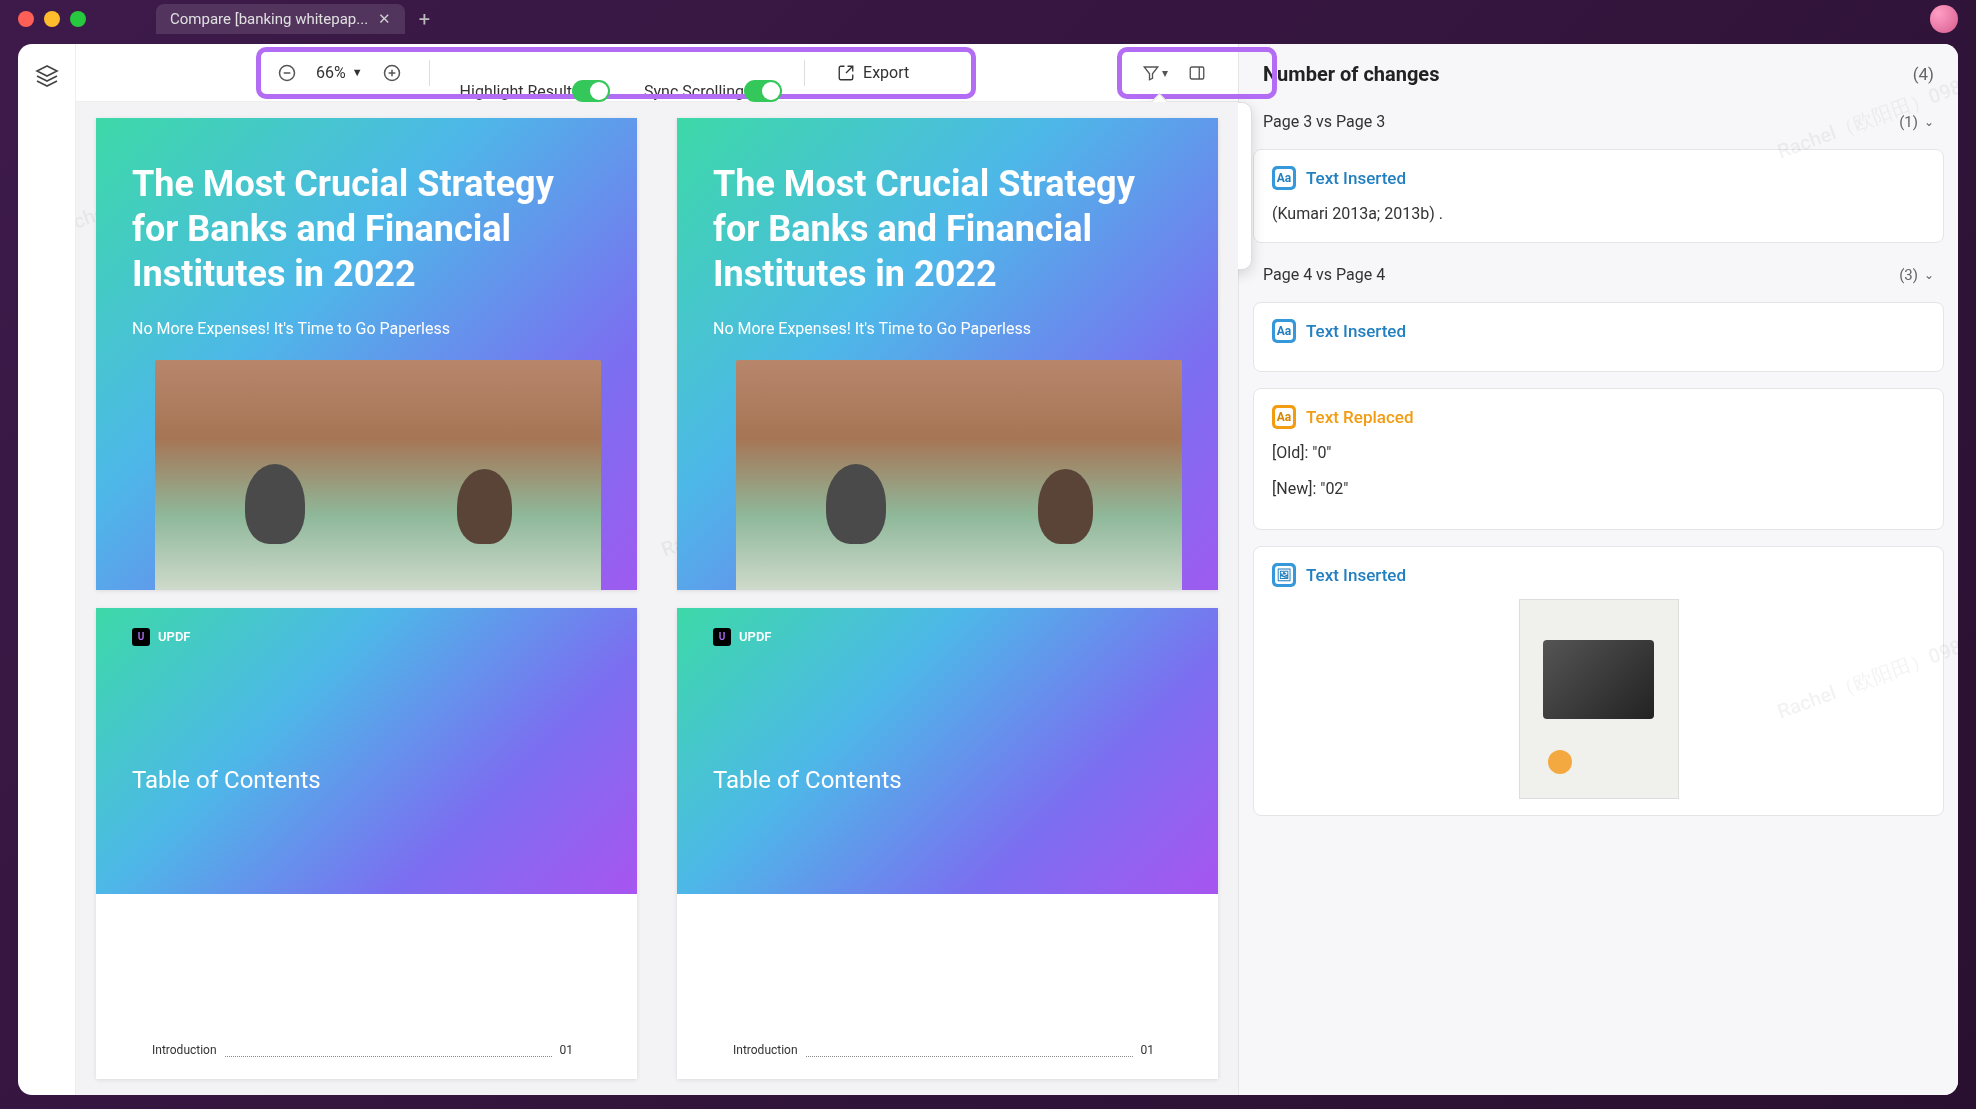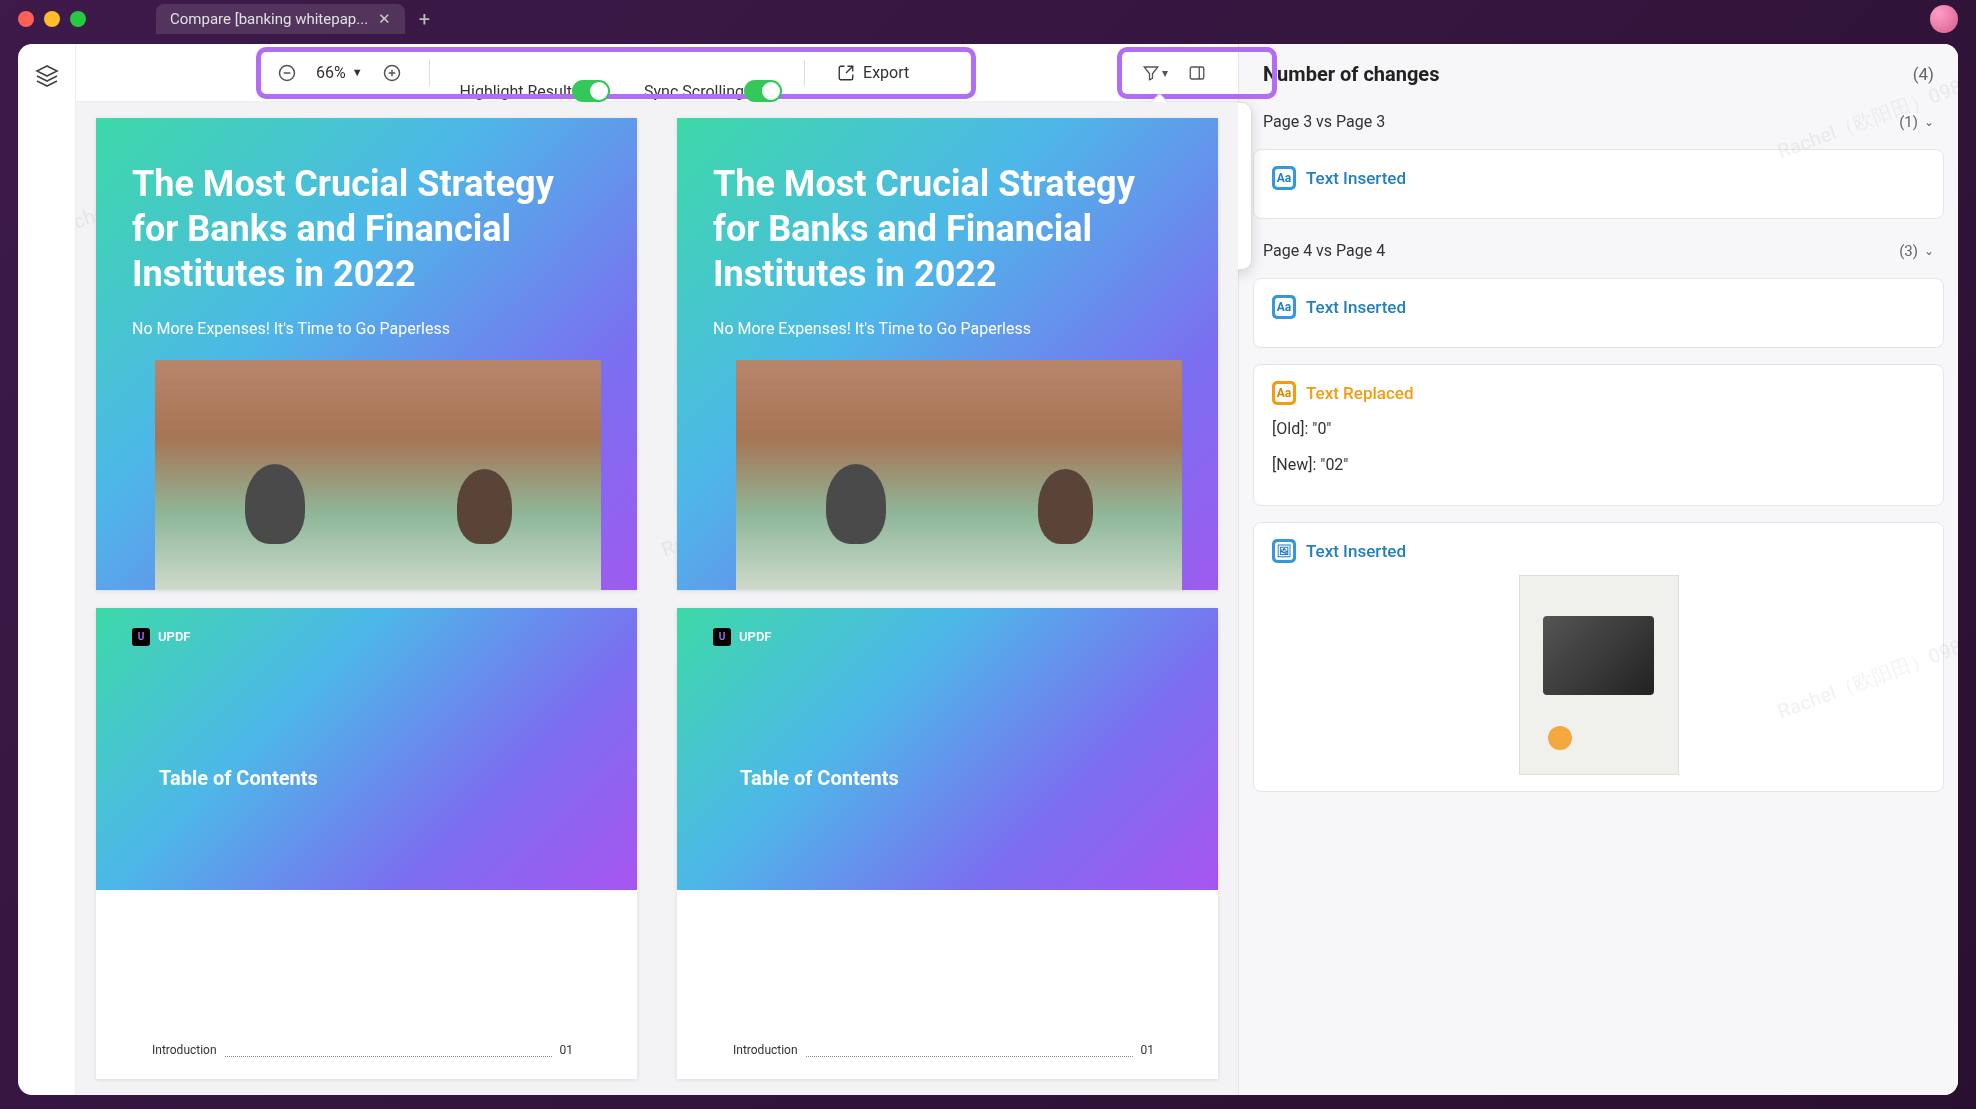--- a/index.html
+++ b/index.html
@@ -55,21 +55,21 @@
 .page-cover { background: linear-gradient(135deg, #3dd9a8 0%, #4db8e8 35%, #7b6ff0 70%, #a855f0 100%); padding: 44px 36px; color: #fff; position: relative; }
 .cover-title { font-size: 36px; font-weight: 700; line-height: 1.25; }
 .cover-sub { font-size: 16px; margin-top: 22px; }
 .cover-img { margin-top: 22px; width: 95%; height: 260px; background: linear-gradient(to bottom, #b8866b 0%, #a67555 30%, #8fb89a 60%, #e8e8e0 100%); position: relative; margin-left: 5%; border-radius: 2px; }
 .cover-img::before { content:""; position:absolute; top:40%; left:20%; width:60px; height:80px; background:#4a4a4a; border-radius:50% 50% 40% 40%; }
 .cover-img::after { content:""; position:absolute; top:42%; right:20%; width:55px; height:75px; background:#5a4438; border-radius:50% 50% 40% 40%; }
 
 .page-toc { background: linear-gradient(135deg, #3dd9a8 0%, #4db8e8 35%, #7b6ff0 70%, #a855f0 100%); padding: 20px 36px 100px; color: #fff; position: relative; }
 .updf-badge { display: flex; align-items: center; gap: 8px; font-size: 13px; font-weight: 600; }
 .updf-logo { width: 18px; height: 18px; background: #000; border-radius: 3px; display:flex; align-items:center; justify-content:center; font-size:10px; color:#b36df4; }
-.toc-title { font-size: 20px; font-weight: 700; margin-top: 120px; margin-left: 27px; }
+.toc-title { font-size: 24px; font-weight: 400; margin-top: 120px; }
 .toc-rows { position: absolute; left: 36px; right: 44px; bottom: 10px; background: #fff; color: #333; padding: 12px 20px; font-size: 12px; display:flex; justify-content:center; }
 
 .side-panel { width: 720px; background: #f7f7f9; border-left: 1px solid #e5e5e8; display: flex; flex-direction: column; overflow-y: auto; }
 .panel-head { padding: 18px 24px 14px; display: flex; align-items: center; justify-content: space-between; gap: 13px; }
 .panel-title { font-size: 20px; font-weight: 700; color: #222; }
 .panel-count { font-size: 17px; color: #666; }
 .group-head { padding: 12px 24px; display: flex; align-items: center; justify-content: space-between; font-size: 16px; color: #333; cursor: pointer; }
 .group-count { font-size: 15px; color: #666; display: flex; align-items: center; gap: 6px; }
 
 .change-card { margin: 6px 14px 10px; background: #fff; border: 1px solid #e5e5e8; border-radius: 8px; padding: 16px 18px; }
@@ -273,20 +273,21 @@
         </span>
     </div>
 
     <div class="change-card">
       <div class="card-head">
         <span class="card-badge bg-blue">
             <span class="badge-inner">Aa</span>
           </span>
         <span class="card-type type-blue">Text Inserted</span>
       </div>
+      <div class="card-body">(Kumari  2013a;  2013b) .</div>
     </div>
 
     <div class="group-head">
       <span>Page 4 vs Page 4</span>
       <span class="group-count">
           <span>(3)</span>
           <span class="chev">⌄</span>
         </span>
     </div>
 

